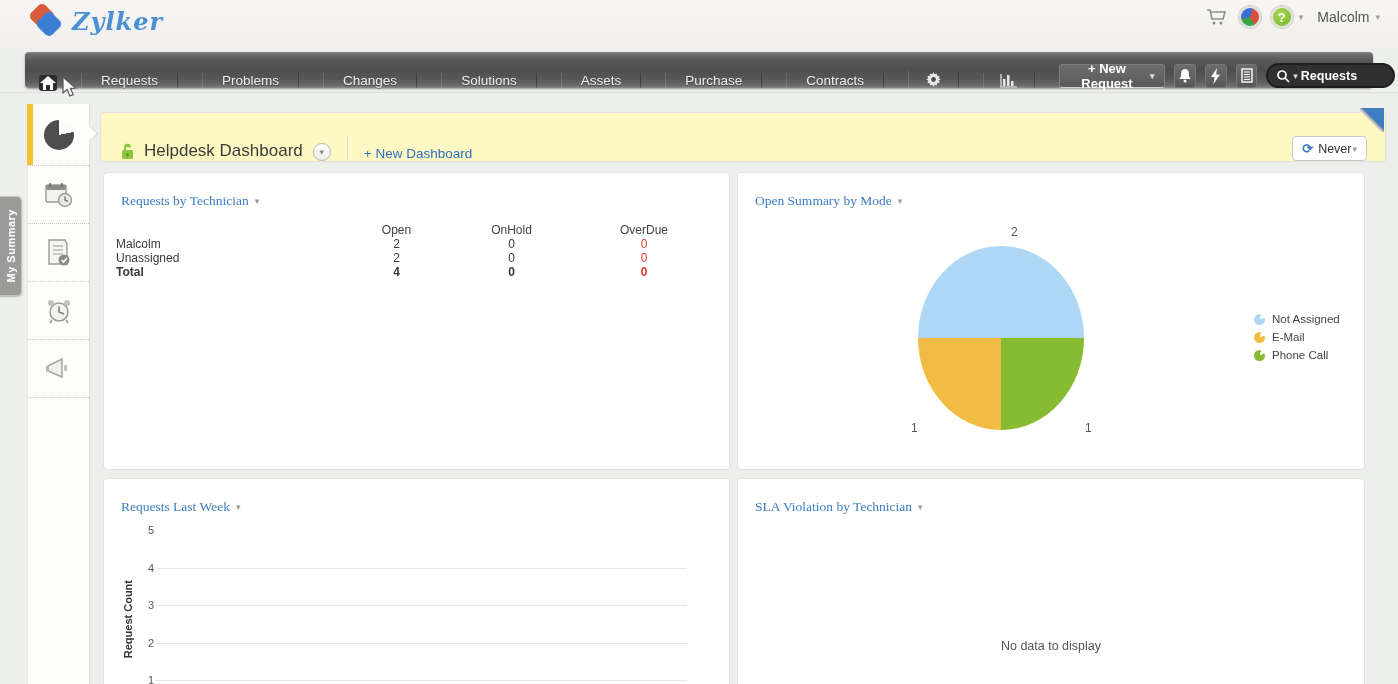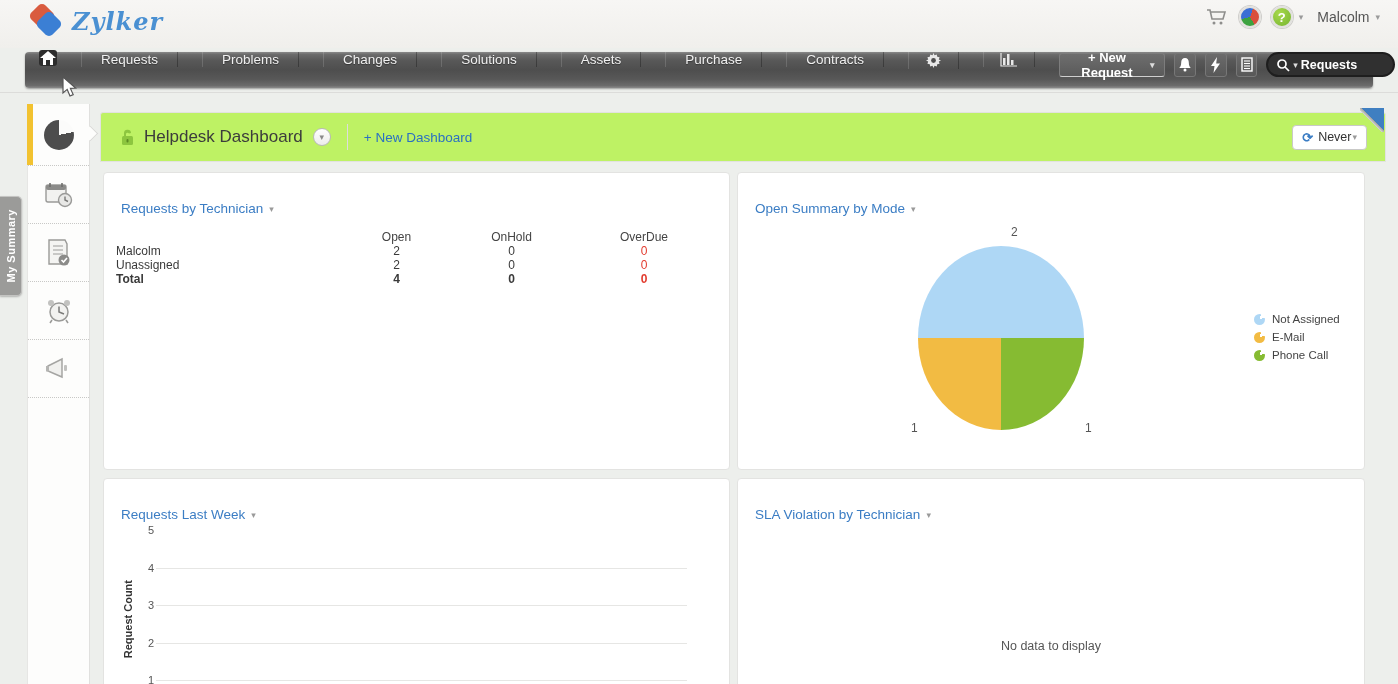--- a/index.html
+++ b/index.html
@@ -21,21 +21,21 @@
                box-shadow:0 0 0 1px #cfcecb; display:flex; align-items:center; justify-content:center; }
   .apps-circle { background:conic-gradient(from 20deg,#d9503c 0 130deg,#3da23f 130deg 235deg,#3b6fd4 235deg 360deg); }
   .help-circle { background:radial-gradient(circle at 35% 30%,#a7d84a,#76b531); color:#fff;
                  font-weight:bold; font-size:13px; }
   .tiny-caret { font-size:9px; color:#9a9a9a; margin-left:-4px; }
   .user-name { font-size:14px; color:#555; margin-left:4px; }
 
   
   .navbar { position:absolute; left:25px; top:52px; width:1348px; height:36px; border-radius:4px;
             background:linear-gradient(180deg,#8a8a8a 0,#6b6b6b 7%,#585858 24%,#4e4e4e 50%,#585858 76%,#6b6b6b 93%,#8a8a8a 100%);
-            display:flex; align-items:flex-start; box-shadow:0 1px 2px rgba(0,0,0,.35);gap:24px; }
+            display:flex; align-items:flex-end; box-shadow:0 1px 2px rgba(0,0,0,.35);gap:24px; }
   .home-tab { width:50px; margin:-2px 0 -3px 14px; background:#2d2d2d; border-radius:3px;
               display:flex; align-items:center; justify-content:center; position:relative; z-index:2; }
   .nav-item { display:flex; align-items:center; padding:0 19px; color:#f0f0f0; font-size:13.5px;
               border-left:1px solid rgba(255,255,255,.14); border-right:1px solid rgba(0,0,0,.28);
               cursor:pointer; text-shadow:0 1px 1px rgba(0,0,0,.4); }
   .nav-item.icon-item { padding:0 16px; }
   .nav-right { margin-left:auto; display:flex; align-items:center; gap:9px; padding-right:24px; }
   .new-req-btn { background:linear-gradient(180deg,#6e6e6e,#5a5a5a); border:1px solid #7d7d7d;
                  border-bottom-color:#cfcfcf; border-radius:3px; color:#fff; font-size:13px; font-weight:bold;
                  height:24px; padding:0 10px; display:flex; align-items:center; gap:6px; cursor:pointer; }
@@ -62,37 +62,37 @@
   .my-summary { position:absolute; left:0; top:196px; width:22px; height:100px; background:#9b9b99;
                 border:1px solid #c4c4c2; border-left:none; border-radius:0 5px 5px 0;
                 box-shadow:0 1px 2px rgba(0,0,0,.25); display:flex; align-items:center; justify-content:center; cursor:pointer; }
   .my-summary span { writing-mode:vertical-rl; transform:rotate(180deg); color:#fff; font-size:11px;
                      font-weight:bold; letter-spacing:.5px; }
   .pie-glyph { width:30px; height:30px; border-radius:50%;
                background:conic-gradient(from 0deg,#fbfbfa 0 78deg,#4d4d4d 78deg 360deg); }
 
   
   .content-divider { position:absolute; left:0; top:92px; width:1398px; border-top:1px solid #dcdcda; }
-  .dash-header { position:absolute; left:100px; top:112px; width:1286px; height:50px; background:#bef264;
-                 border:1px solid #e2e2e0; border-radius:3px 3px 0 0; display:flex; align-items:center; padding:0 18px; }
+  .dash-header { position:absolute; left:100px; top:112px; width:1286px; height:50px; background:#fef9c3;
+                 border:1px solid #e2e2e0; border-radius:3px 3px 0 0; display:flex; align-items:flex-end; padding:0 18px; }
   .dash-title { font-size:17px; color:#3c3c3c; margin:0 10px 0 8px; }
   .circ-caret { width:18px; height:18px; border-radius:50%; border:1px solid #b9b9b7;
                 background:linear-gradient(180deg,#fff,#ececea); color:#8a8a8a; font-size:9px;
                 display:flex; align-items:center; justify-content:center; cursor:pointer; }
   .vert-div { width:1px; height:26px; background:#ddd; margin:0 16px; }
   .link-blue { color:#2a70c2; font-size:13.5px; cursor:pointer; text-decoration:none; }
   .refresh-btn { margin-left:auto; height:25px; border:1px solid #c9c9c7; border-radius:4px; background:#fff;
                  display:flex; align-items:center; gap:5px; padding:0 9px; font-size:12.5px; color:#333; cursor:pointer; }
   .refresh-ic { color:#3b7dc4; font-size:13px; font-weight:bold; }
   .corner-fold { position:absolute; left:1360px; top:108px; width:24px; height:24px;
                  background:linear-gradient(225deg,#3f7fc1 47%,#9f9f9d 47%,#d6d6d4 55%,rgba(0,0,0,0) 55%); cursor:pointer; }
 
   .panel { position:absolute; background:#fff; border:1px solid #e3e3e1; border-radius:4px; }
   .panel-title { font-size:13.5px; color:#3b7dc4; display:flex; align-items:center; gap:6px;
-                 padding:28px 0 0 17px; cursor:pointer; }
+                 padding:20px 0 0 17px; cursor:pointer;font-family:Liberation Serif, serif; }
   .panel-title .pcaret { font-size:9px; color:#9a9a9a; }
 
   
   .tech-table { display:grid; grid-template-columns:223px 115px 115px 150px; padding:12px 12px 0 12px;
                 font-size:12px; color:#3a3a3a; row-gap:0; margin-top:2px; }
   .tech-table .hc { text-align:center; color:#444; }
   .tech-table .vc { text-align:center; }
   .tech-table .overdue { color:#e23b2e; }
   .tech-table .total { font-weight:bold; }
 

